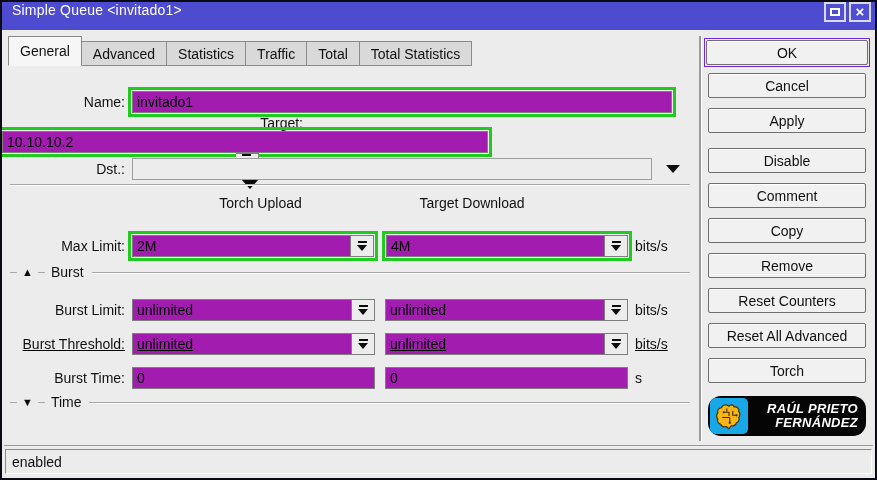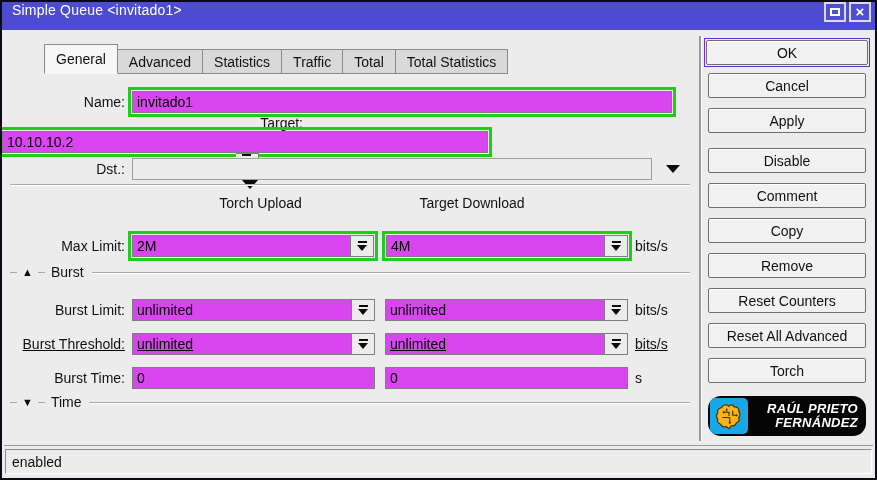--- a/index.html
+++ b/index.html
@@ -23,37 +23,37 @@
     display:flex; align-items:center; justify-content:center;
     color:#fff; font-size:14px; line-height:1; padding:0;
   }
   .maxglyph { width:10px; height:8px; border:2px solid #fff; background:transparent; display:block; }
   .xglyph { font-weight:bold; font-size:15px; margin-top:-2px; }
 
   
   .main { position:absolute; top:28px; left:0; right:0; bottom:33px; }
 
   
-  .tabbar { position:absolute; top:14px; left:6px; height:30px; display:flex; align-items:flex-end;margin-left:36px; }
+  .tabbar { position:absolute; top:6px; left:6px; height:30px; display:flex; align-items:flex-end; }
   .tab {
     height:25px; padding:0 11px; display:flex; align-items:center;
     background:#d9d9d9; border:1px solid #8a8a8a; border-left:none;
     font-size:14px; color:#111; cursor:pointer; white-space:nowrap;
   }
   .tab:first-child { border-left:1px solid #8a8a8a; }
   .tab.active {
     height:30px; background:#f6f6f6; border-bottom:1px solid #f6f6f6;
     border-left:1px solid #8a8a8a; position:relative; z-index:2;
   }
 
   
   .row { position:absolute; left:0; display:flex; align-items:center; height:40px; }
   .lbl { width:130px; text-align:right; padding-right:7px; font-size:14px; color:#111; white-space:nowrap; }
   input[type=text] {
-    height:22px; border:1px solid #7e7e7e; background:#d946ef; padding:0 4px;
+    height:22px; border:1px solid #7e7e7e; background:#a21caf; padding:0 4px;
     font-size:14px; color:#000; outline:none;
   }
   input[disabled] { background:#ececec; border-color:#9d9d9d; }
 
   .annot-green { border:3px solid #1ecb1e; padding:1px; display:inline-flex; margin:-4px; }
 
   .dd {
     width:23px; height:22px; background:#ececec; border:1px solid #7e7e7e; border-left:none;
     display:flex; flex-direction:column; align-items:center; justify-content:center;
     gap:2px; cursor:pointer; padding:0;

